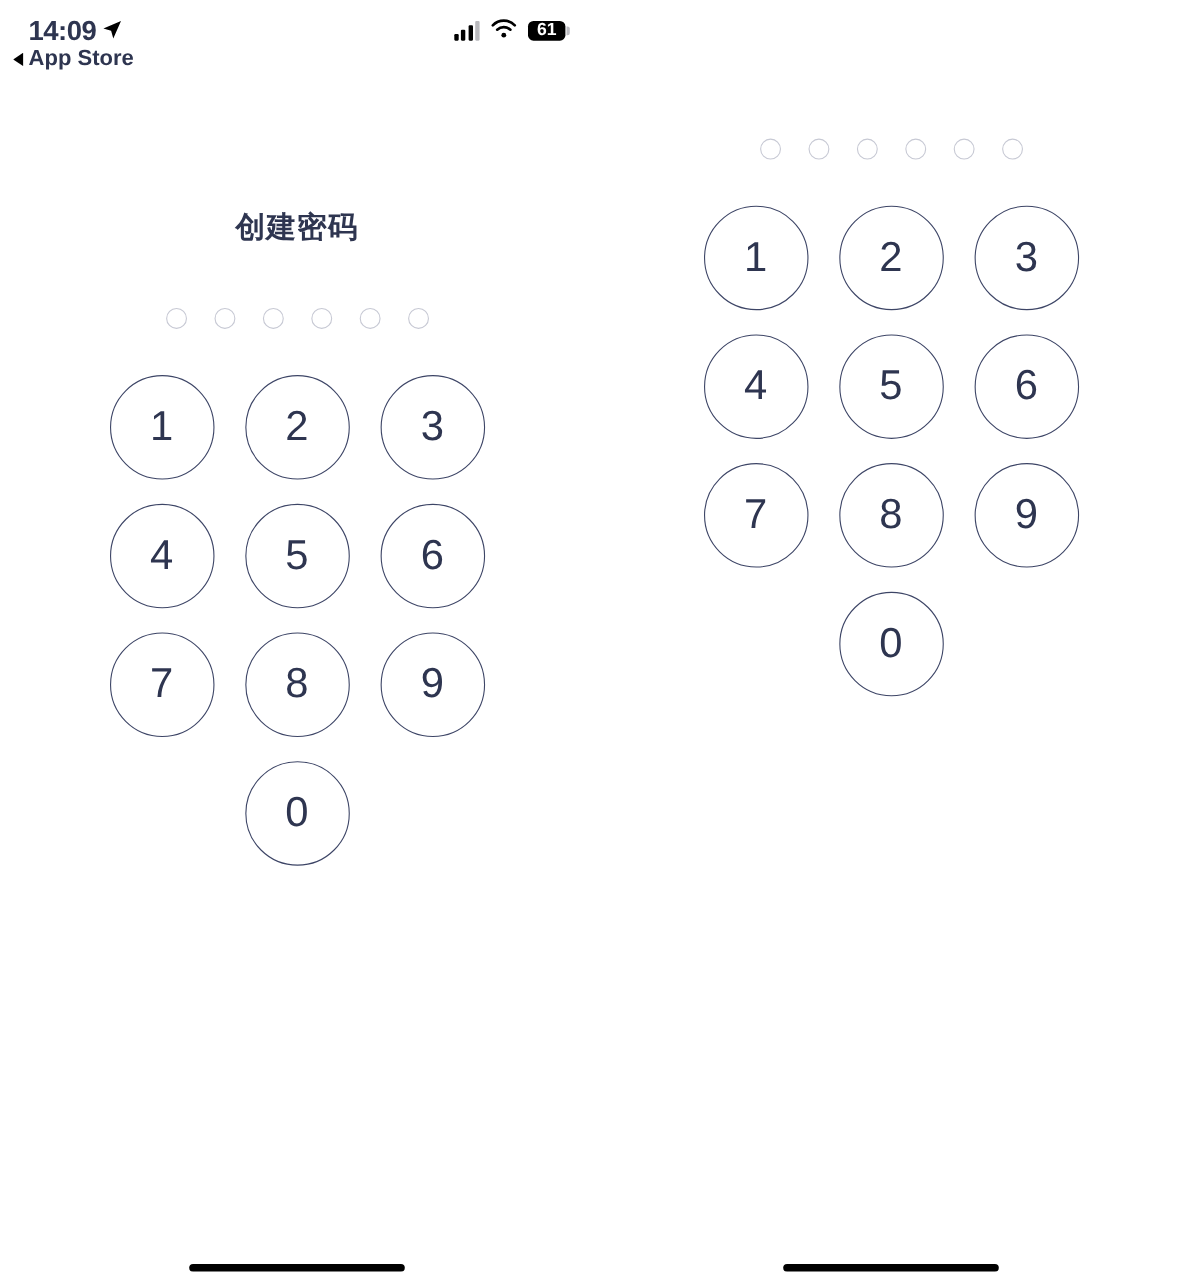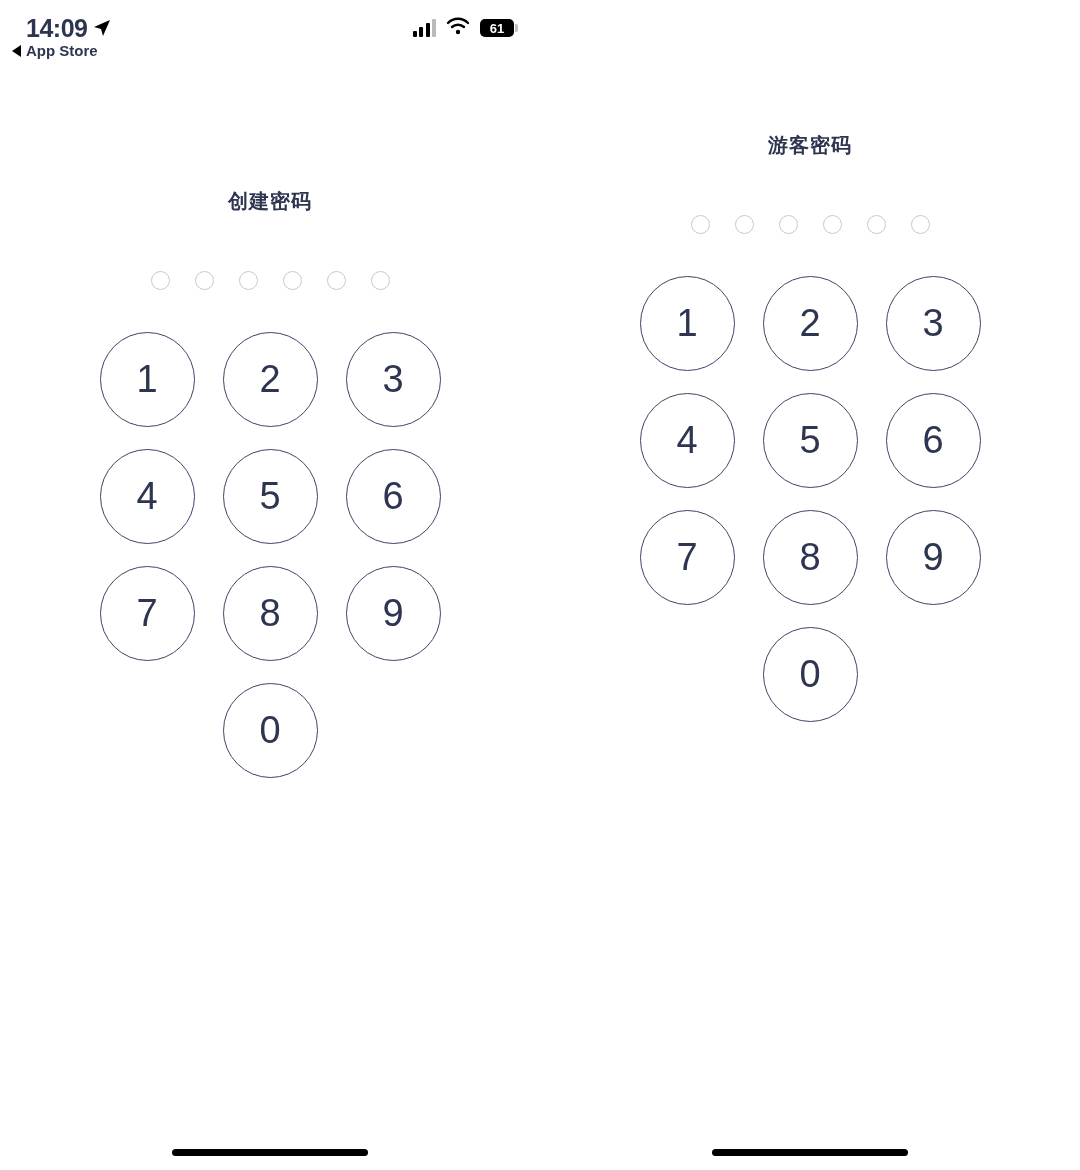--- a/index.html
+++ b/index.html
@@ -63,21 +63,21 @@
   .signal span:nth-child(2) { height: 10px; }
   .signal span:nth-child(3) { height: 14px; }
   .signal span:nth-child(4) { height: 18px; background: #b9b9bd; }
   .battery {
     position: relative;
     width: 34px;
     height: 18px;
     background: #000;
     border-radius: 5px;
     color: #fff;
-    font-size: 13px;
+    font-size: 16px;
     font-weight: bold;
     display: flex;
     align-items: center;
     justify-content: center;
     letter-spacing: 0;
     text-align: right;
   }
   .battery::after {
     content: "";
     position: absolute;
@@ -85,21 +85,21 @@
     top: 5px;
     width: 3px;
     height: 8px;
     background: #bdbdc2;
     border-radius: 0 2px 2px 0;
   }
   .back-to-app {
     position: absolute;
     top: 42px;
     left: 12px;
-    font-size: 15px;
+    font-size: 20px;
     font-weight: bold;
     display: flex;
     align-items: center;
     gap: 4px;
     text-align: right;
   }
 
   
   .navbar {
     height: 70px;
@@ -113,21 +113,21 @@
     display: flex;
     align-items: center;
     justify-content: center;
     cursor: pointer;
   }
   .back-chevron svg { display: block; }
 
   
   .title {
     text-align: center;
-    font-size: 20px;
+    font-size: 27px;
     font-weight: bold;
     color: #2e3550;
     margin-top: 62px;
     letter-spacing: 1px;
   }
 
   
   .dots {
     display: flex;
     justify-content: center;
@@ -270,21 +270,20 @@
     </div>
 
     <div class="home-indicator"></div>
   </div>
 
   <div class="phone right">
 
 
     <div class="navbar"></div>
 
-    <div class="title">游客密码</div>
 
     <div class="dots">
       <div class="dot"></div>
       <div class="dot"></div>
       <div class="dot"></div>
       <div class="dot"></div>
       <div class="dot"></div>
       <div class="dot"></div>
     </div>
 

